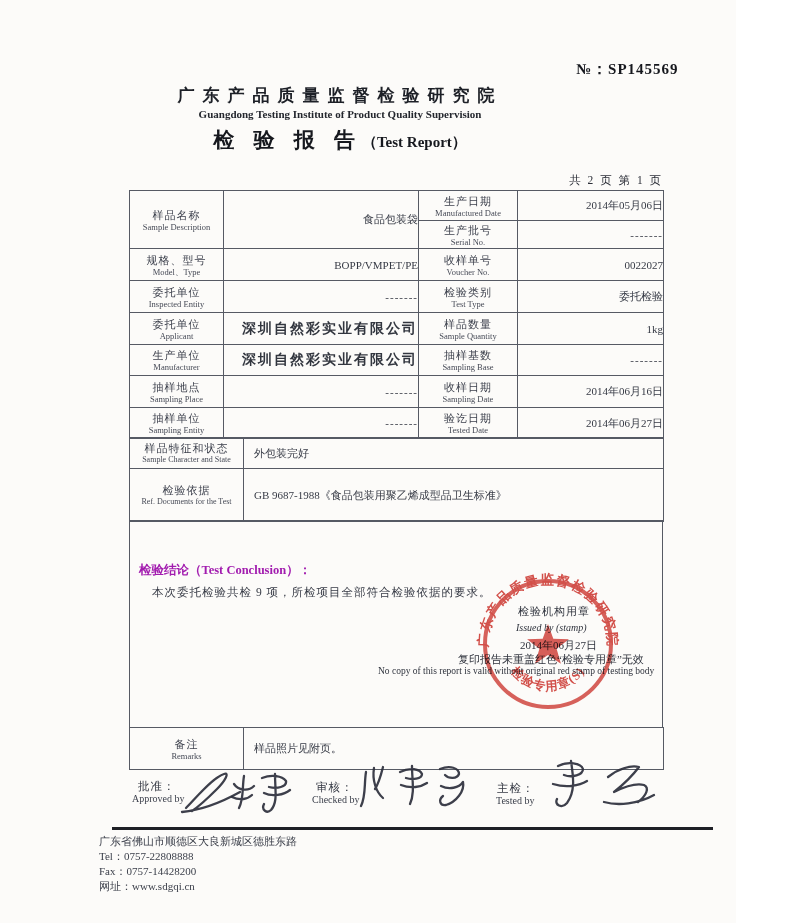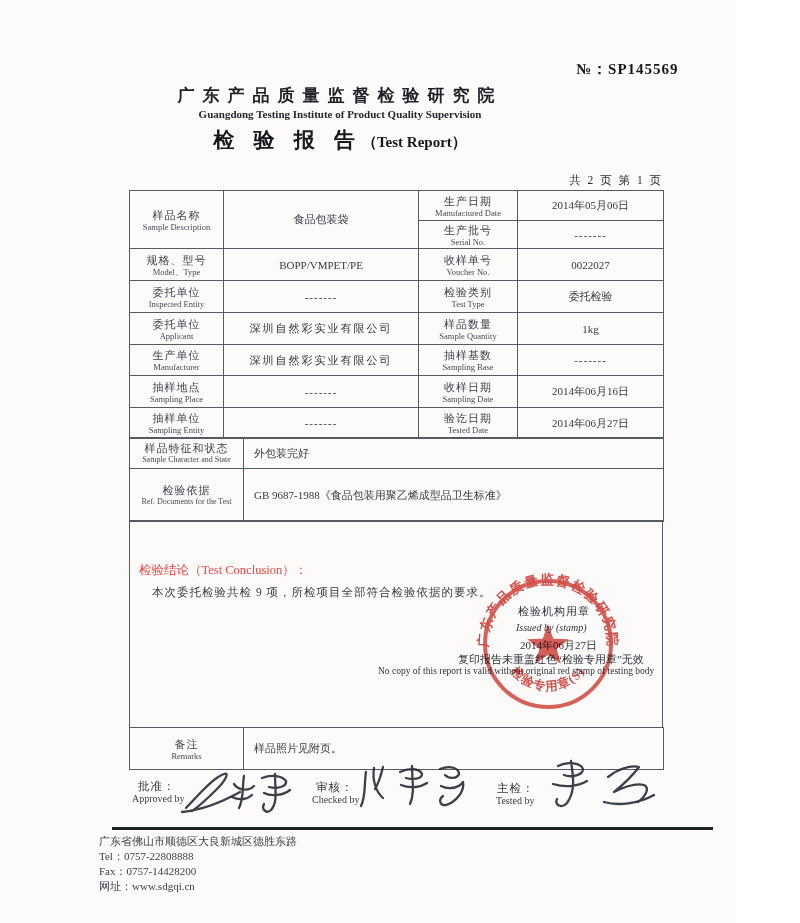--- a/index.html
+++ b/index.html
@@ -26,33 +26,33 @@
   .page-ind { top:173px; left:500px; width:163px; text-align:right;
               font-size:11.5px; letter-spacing:2px; color:#2c2f38; }
 
   
   table { border-collapse:collapse; table-layout:fixed; }
   td { border:1px solid #565a64; vertical-align:middle; overflow:hidden; }
   .lbl { text-align:center; }
   .lbl .cn { font-size:11px; line-height:14px; color:#3b3f4b; letter-spacing:1px; }
   .lbl .en { font-size:8.5px; line-height:10px; color:#464a56; letter-spacing:0; white-space:nowrap; }
   .lbl .en.sm { font-size:8px; }
-  .val { text-align:center; font-size:11px; color:#363a45; }
-  .val.bold { font-weight:normal; font-size:11px; letter-spacing:2px; color:#32363f; }
+  .val { text-align:right; font-size:11px; color:#363a45; }
+  .val.bold { font-weight:bold; font-size:14px; letter-spacing:2px; color:#32363f; }
   .val.left { text-align:left; padding-left:10px; }
   .dash { letter-spacing:1px; }
 
   #tableA { top:190px; left:129px; }
   #tableB { top:437px; left:129px; }
   #tableC { top:727px; left:129px; }
 
   
   #conclusion-box { top:520px; left:129px; width:534px; height:208px;
                     border:1px solid #565a64; }
-  .concl-heading { top:562px; left:139px; font-size:12.5px; font-weight:normal; color:#ef4444; }
+  .concl-heading { top:562px; left:139px; font-size:12.5px; font-weight:bold; color:#a21caf; }
   .concl-body { top:585px; left:152px; font-size:11.5px; color:#363a45; letter-spacing:1px; }
   .stamp-note { color:#2f333d; }
   .sn1 { top:604px; left:518px; font-size:11px; letter-spacing:1px; }
   .sn2 { top:622px; left:516px; font-size:10px;font-style:italic; }
   .sn3 { top:638px; left:520px; font-size:11px; }
   .sn4 { top:652px; left:458px; font-size:11px; }
   .sn5 { top:666px; left:378px; font-size:9.5px; }
 
   
   #stamp { top:572px; left:468px; width:160px; height:148px;

